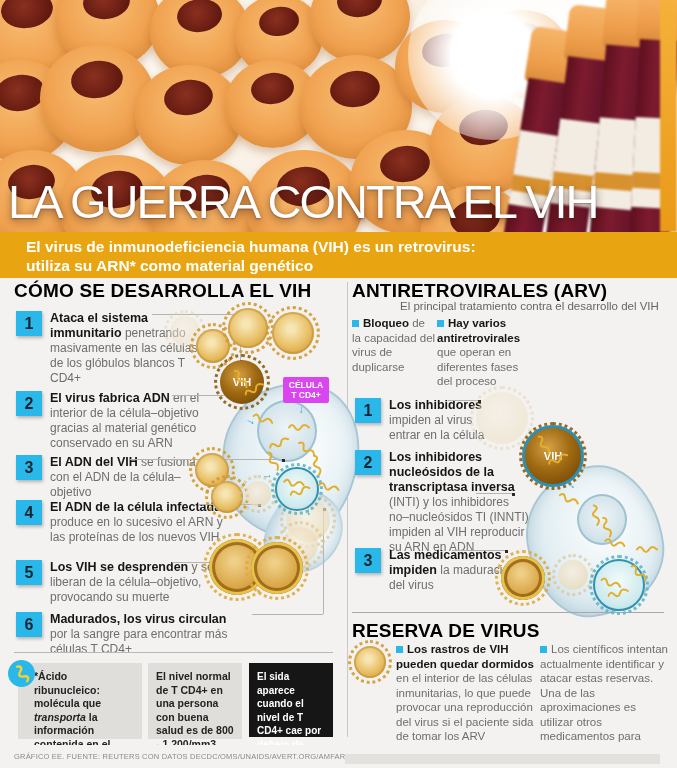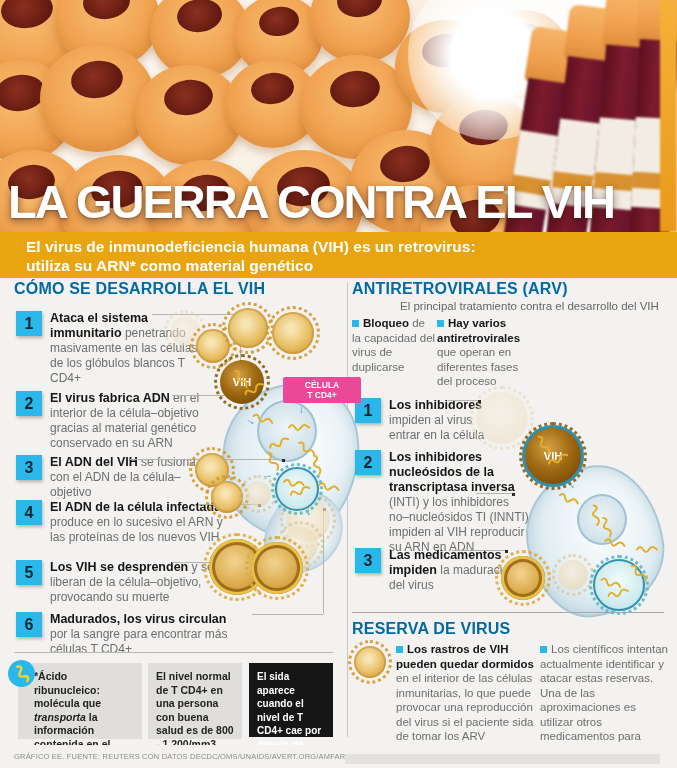--- a/index.html
+++ b/index.html
@@ -18,32 +18,32 @@
   .tube{position:absolute;}
   .tube .tcap{position:absolute;left:-4px;top:0;right:-4px;height:56px;border-radius:9px 9px 5px 5px;
        background:linear-gradient(180deg,#f6b56a,#ef9f4c 60%,#da8a3a);}
   .tube .tbody{position:absolute;left:0;top:52px;right:0;bottom:0;
        background:linear-gradient(90deg,#5e1020,#7d1b2e 45%,#64132a);}
   .tube .tlabel{position:absolute;left:0;right:0;background:#f2ece2;}
   .tube .tstripe{position:absolute;left:0;right:0;height:16px;background:#d8912f;}
   .ystrip{position:absolute;background:linear-gradient(180deg,#f6b13a,#e99a18);}
   .haze{position:absolute;left:408px;top:-30px;width:170px;height:170px;border-radius:50%;
         background:radial-gradient(circle,#ffffff 35%,rgba(255,255,255,0));}
-  .title{position:absolute;left:8px;top:174px;margin:0;font-size:47px;font-weight:bold;
+  .title{position:absolute;left:8px;top:174px;margin:0;font-size:47px;font-weight:normal;
         letter-spacing:-2px;color:#fff;text-shadow:0 3px 9px rgba(60,20,10,.55),0 1px 2px rgba(60,20,10,.4);z-index:5;}
 
   
   .banner{position:absolute;left:0;top:232px;width:677px;height:46px;background:#e9a511;color:#fff;
         font-weight:bold;font-size:15.5px;line-height:19px;padding-top:5px;box-sizing:border-box;}
   .banner div{padding-left:26px;}
 
   
   .content{position:absolute;left:0;top:278px;width:677px;height:467px;background:#f3f2f0;}
   .colrule{position:absolute;left:347px;top:4px;width:1px;height:455px;background:#c9c8c5;}
-  .h1{position:absolute;margin:0;font-size:16px;font-weight:bold;color:#0369a1;letter-spacing:.2px;}
+  .h1{position:absolute;margin:0;font-size:19px;font-weight:bold;color:#000000;letter-spacing:.2px;}
   .sub{position:absolute;font-size:11.5px;color:#666;}
   .step{position:absolute;display:flex;gap:8px;}
   .numbox{width:26px;height:25px;background:#29b8e9;color:#132630;font-weight:bold;font-size:16px;
         display:flex;align-items:center;justify-content:center;flex:0 0 26px;
         box-shadow:1px 2px 3px rgba(0,0,0,.25);}
   .stext{font-size:12px;line-height:15px;color:#6e6e6e;}
   .stext b{color:#161616;font-size:12.5px;}
   .bul{position:absolute;font-size:11.5px;line-height:14.5px;color:#6e6e6e;}
   .bul b{color:#161616;}
   .sqb{display:inline-block;width:7px;height:7px;background:#29b8e9;margin-right:4px;}
@@ -58,22 +58,22 @@
   .v.pale{background:radial-gradient(circle at 45% 40%,#f7eedd,#ecd9b4 70%,#e0c28c);--spike:#dcc08a;opacity:.7;}
   .v.faded{background:radial-gradient(circle at 45% 40%,#f7f0e2,#eee0c2 70%,#e4cfa4);--spike:#e2cfa6;opacity:.5;}
   .v.dark{background:radial-gradient(circle at 42% 35%,#cf9a40 5%,#a06a12 45%,#6e4204 95%);--spike:#8a5c10;
         display:flex;align-items:center;justify-content:center;color:#fff;font-weight:bold;font-size:11px;}
   .v.darkring{border:3px solid #2f8fb0;}
   .v.teal{background:radial-gradient(circle at 50% 42%,#f2fbfb,#cfeaed 65%,#abd7dd);--spike:#5fb7c9;border:2px solid #2f93b0;}
   .cellblob{position:absolute;background:radial-gradient(ellipse at 58% 40%,#f6fafb 15%,#e2eef3 55%,#ccdfe8 85%,#bdd4e0);
         border:2px solid #a8c7d5;box-shadow:inset 0 0 14px rgba(120,160,180,.35);}
   .nuc{position:absolute;border-radius:50%;background:radial-gradient(circle at 50% 45%,#eef4f6,#d5e5ec 60%,#b9d2de);
         border:2px solid #9fc2d2;}
-  .cellLabel{position:absolute;background:#ec4899;color:#fff;font-weight:bold;font-size:8.5px;line-height:10px;
-        padding:3px 20px;text-align:center;width:38px;border-radius:2px;z-index:6;}
+  .cellLabel{position:absolute;background:#d946ef;color:#fff;font-weight:bold;font-size:8.5px;line-height:10px;
+        padding:3px 4px;text-align:center;width:38px;border-radius:2px;z-index:6;}
   .sq{position:absolute;z-index:5;}
   .arr{position:absolute;color:#2aaad6;font-weight:bold;font-size:11px;z-index:5;}
   .notebox{position:absolute;box-sizing:border-box;padding:7px 8px;font-size:10.5px;font-weight:bold;
         line-height:13.5px;background:#dfdedb;color:#222;}
   .notebox.dark{background:#161616;color:#fff;font-size:10px;}
   .noteicon{position:absolute;left:8px;top:382px;width:27px;height:27px;border-radius:50%;background:#29b8e9;z-index:3;
         display:flex;align-items:center;justify-content:center;}
   .rule{position:absolute;height:1px;background:#b9b8b5;}
 
   

